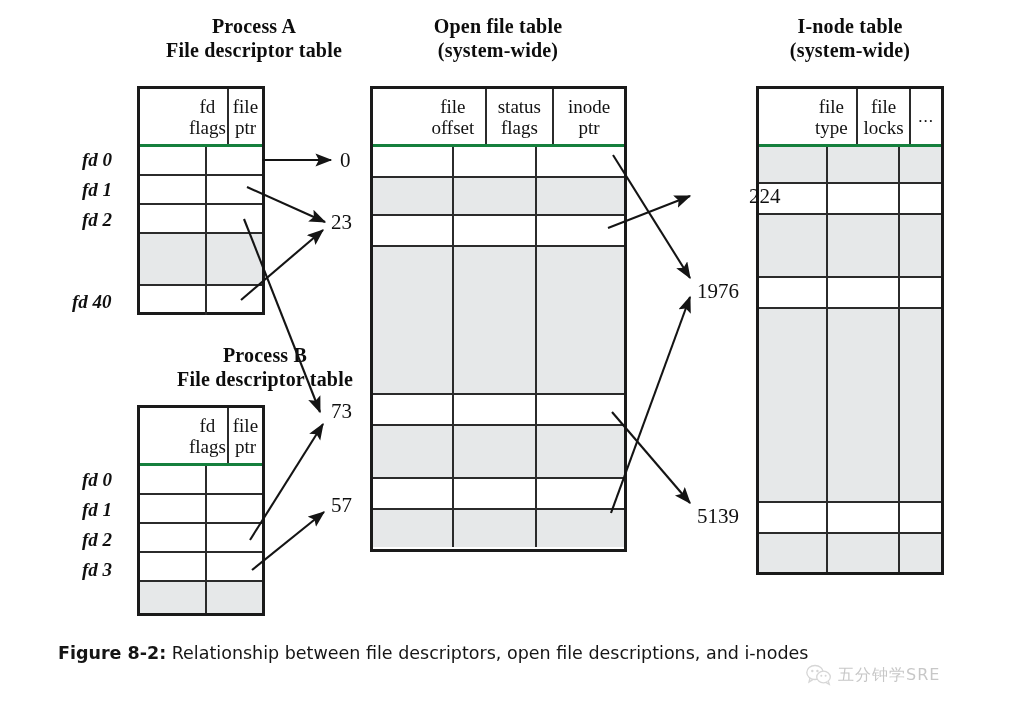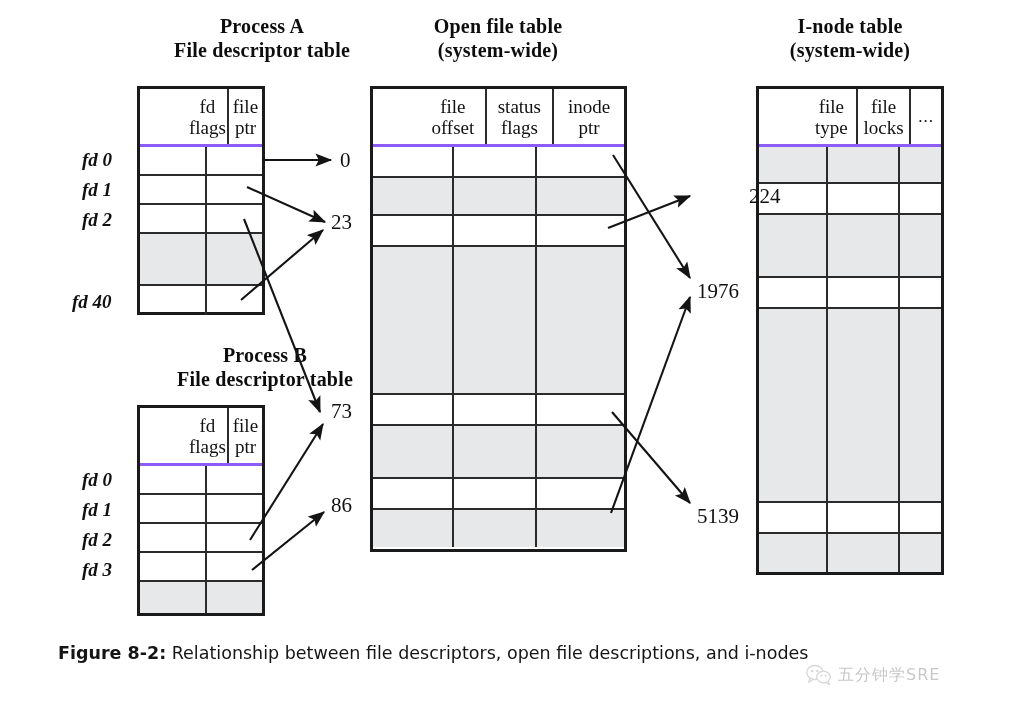--- a/index.html
+++ b/index.html
@@ -12,21 +12,21 @@
 
   .title{
     position:absolute;text-align:center;font-weight:bold;
     font-family:"Liberation Serif", serif;
     font-size:20px;line-height:24px;color:#0d0d0d;letter-spacing:0.2px;
   }
 
   .tbl{position:absolute;box-sizing:border-box;border:3px solid #1a1a1a;background:#fff;}
   .row{display:flex;box-sizing:border-box;width:100%;border-bottom:2px solid #2b2b2b;}
   .row:last-child{border-bottom:none;}
-  .row.hdr{border-bottom:3px solid #8b5cf6;padding-left:48px;}
+  .row.hdr{border-bottom:3px solid #15803d;padding-left:48px;}
   .cell{
     box-sizing:border-box;border-right:2px solid #2b2b2b;
     display:flex;align-items:center;justify-content:center;text-align:center;
     font-size:19px;line-height:21px;color:#111;
   }
   .cell:last-child{border-right:none;}
   .cell.hd{flex-direction:column;justify-content:center;padding:3px 0;}
   .gray{background:#e6e8e9;}
   .dots{font-size:17px;letter-spacing:1px;}
 
@@ -55,21 +55,21 @@
   }
   .wm-text{
     font-family:"DejaVu Sans", sans-serif;font-size:16px;color:#9a9a9a;letter-spacing:1px;
   }
 </style>
 </head>
 <body>
 
 <div class="stage">
 
-  <div class="title" style="left:112px;top:14px;width:300px;">
+  <div class="title" style="left:104px;top:14px;width:300px;">
     <div>Process A</div>
     <div>File descriptor table</div>
   </div>
 
   <div class="title" style="left:348px;top:14px;width:300px;">
     <div>Open file table</div>
     <div>(system-wide)</div>
   </div>
 
   <div class="title" style="left:700px;top:14px;width:300px;">
@@ -211,21 +211,21 @@
     <div class="row" style="height:37px;">
       <div class="cell gray" style="width:83px;height:100%;"></div>
       <div class="cell gray" style="width:85px;height:100%;"></div>
       <div class="cell gray" style="width:89px;height:100%;"></div>
     </div>
   </div>
 
   <div class="numlabel" style="left:340px;top:150px;">0</div>
   <div class="numlabel" style="left:331px;top:212px;">23</div>
   <div class="numlabel" style="left:331px;top:401px;">73</div>
-  <div class="numlabel" style="left:331px;top:495px;">86</div>
+  <div class="numlabel" style="left:331px;top:495px;">57</div>
 
   <div class="tbl" style="left:756px;top:86px;width:188px;height:489px;">
     <div class="row hdr" style="height:58px;">
       <div class="cell hd" style="width:71px;height:100%;">
         <span>file</span>
         <span>type</span>
       </div>
       <div class="cell hd" style="width:75px;height:100%;">
         <span>file</span>
         <span>locks</span>

